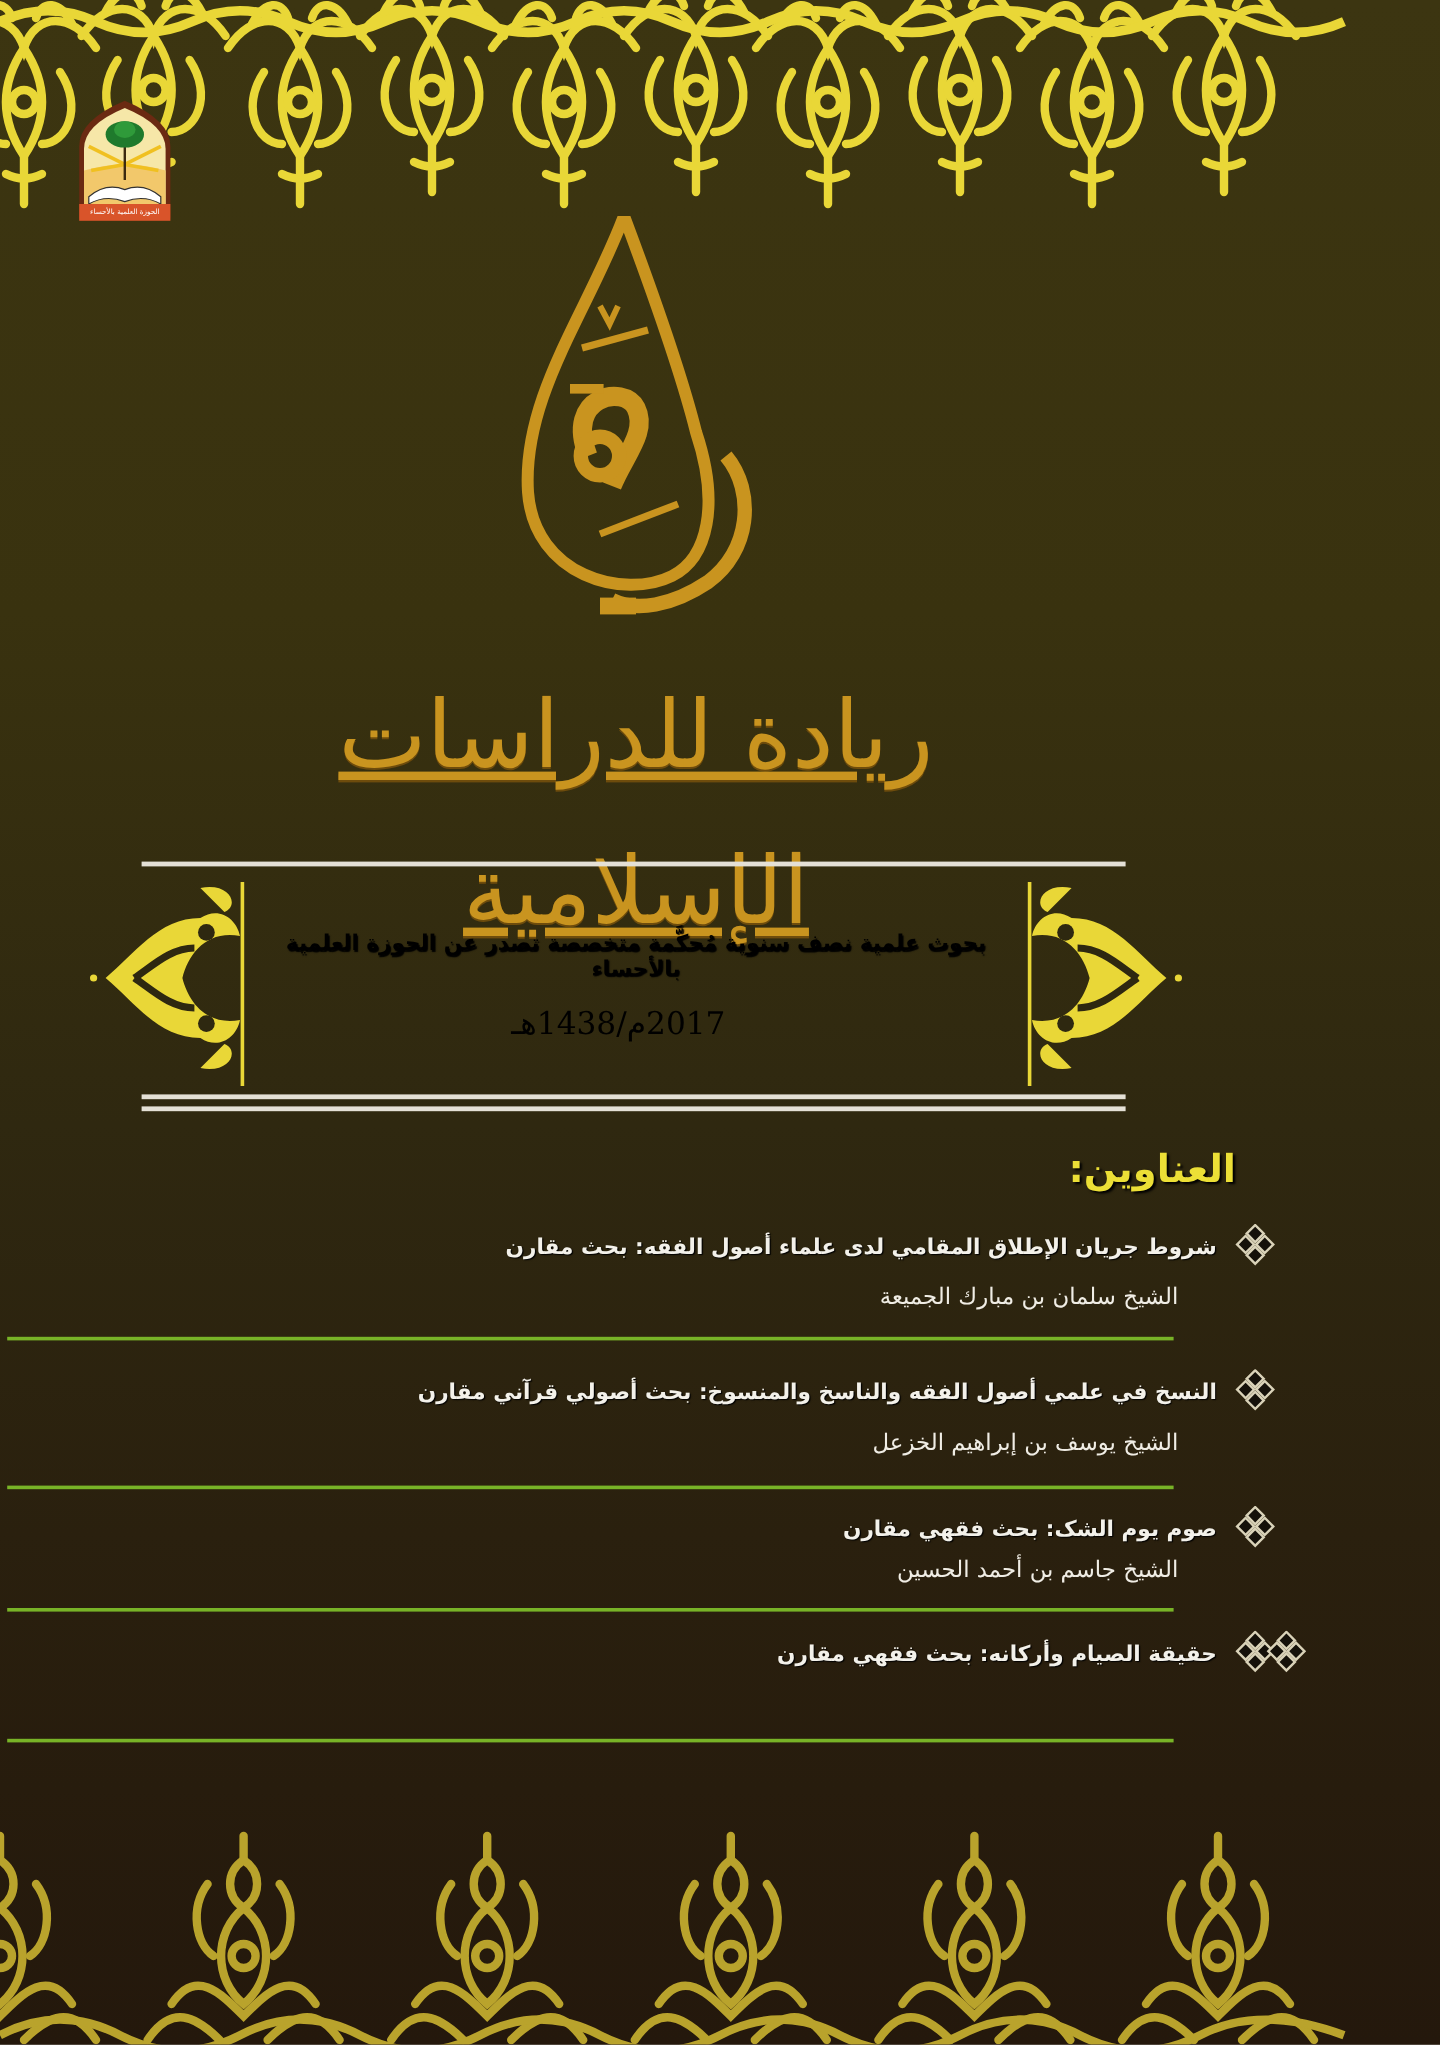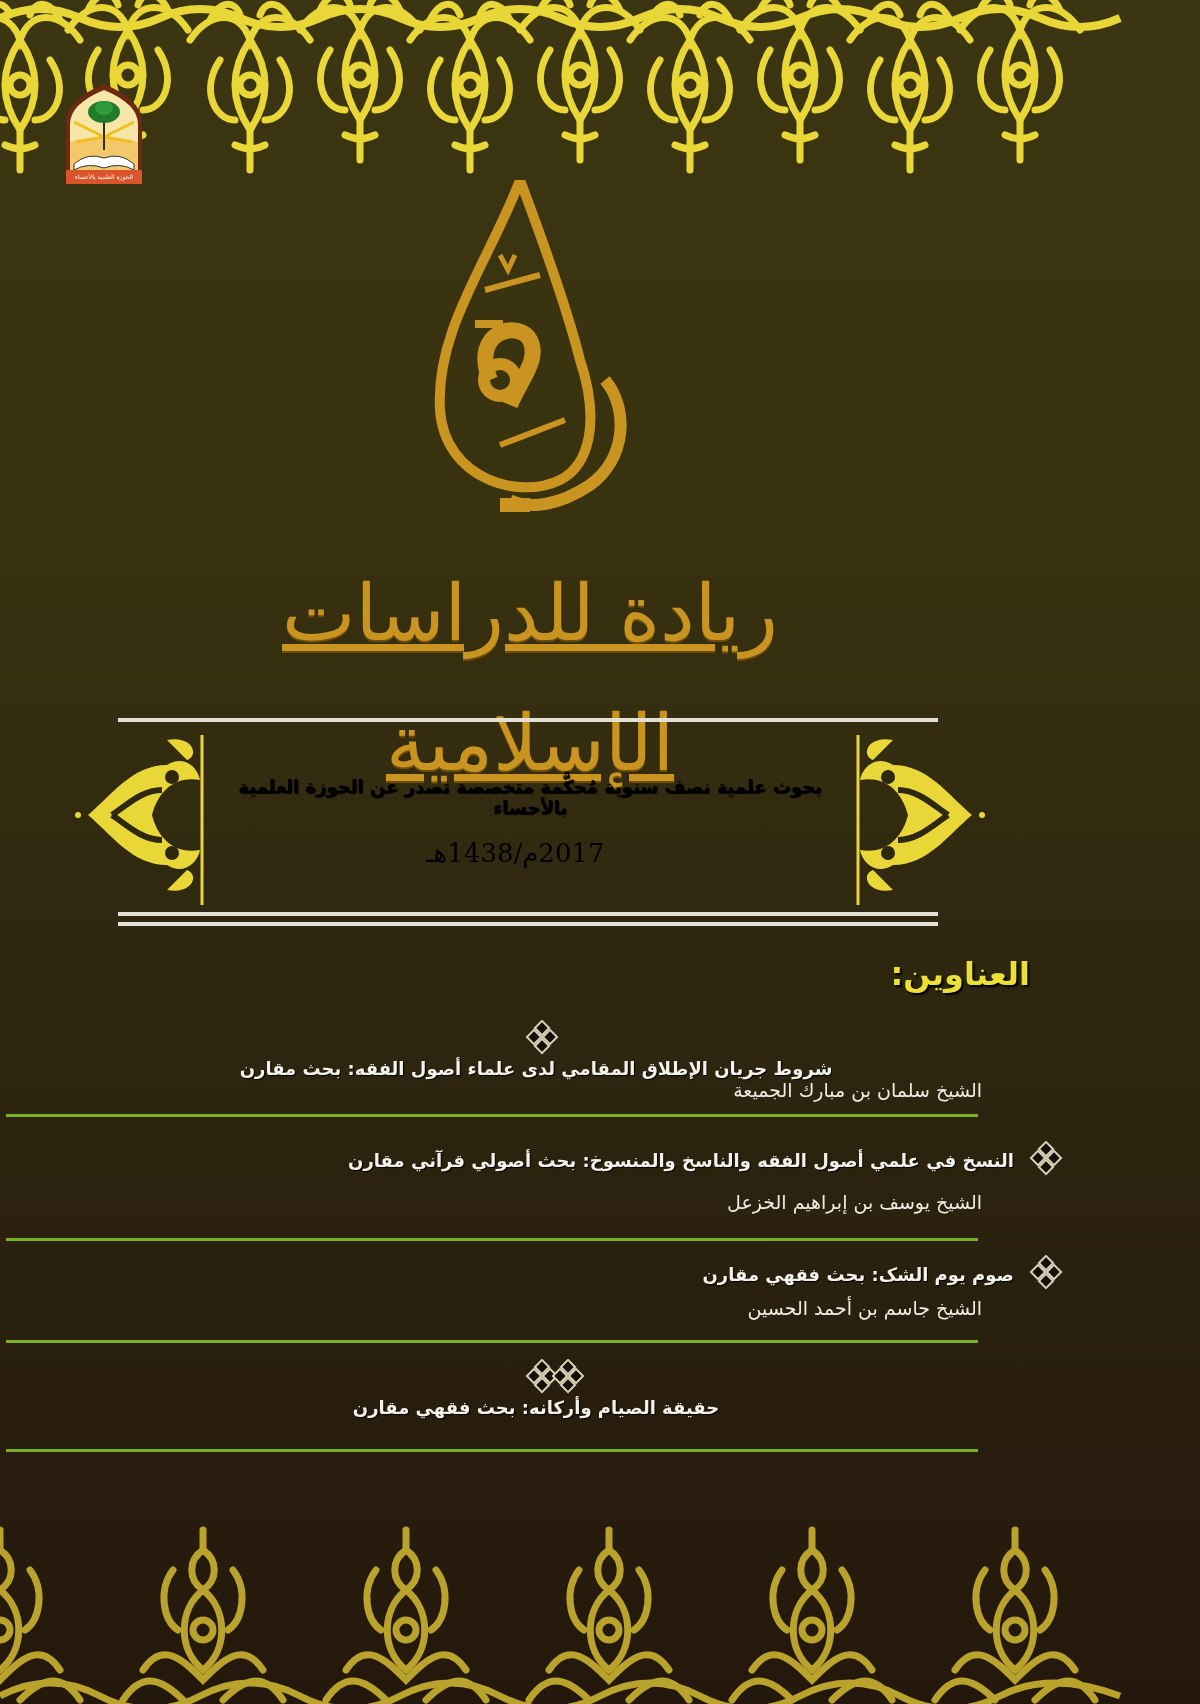--- a/index.html
+++ b/index.html
@@ -159,32 +159,32 @@
 </div>
 
 <div class="hline" style="left:118px; top:912px; width:820px;"></div>
 <div class="hline" style="left:118px; top:922px; width:820px;"></div>
 
 <div class="abs toc-heading">العناوين:</div>
 
 <div class="toc">
 
   <div class="toc-item" style="height:113px;">
-    <div class="toc-title-row" style="padding-top:10px;flex-direction:column;">
+    <div class="toc-title-row" style="padding-top:10px;">
       <svg class="bullet" viewBox="0 0 40 38">
         <g fill="#15110a" stroke="#d9d2b8" stroke-width="2">
           <rect x="15" y="3" width="10" height="10" transform="rotate(45 20 8)"></rect>
           <rect x="7" y="12" width="10" height="10" transform="rotate(45 12 17)"></rect>
           <rect x="23" y="12" width="10" height="10" transform="rotate(45 28 17)"></rect>
           <rect x="15" y="21" width="10" height="10" transform="rotate(45 20 26)"></rect>
         </g>
       </svg>
       <span class="toc-title">شروط جريان الإطلاق المقامي لدى علماء أصول الفقه: بحث مقارن</span>
     </div>
-    <div class="toc-author" style="">الشيخ سلمان بن مبارك الجميعة</div>
+    <div class="toc-author" style="margin-top:12px;">الشيخ سلمان بن مبارك الجميعة</div>
     <div class="rule" style="position:absolute; bottom:6px; left:0;"></div>
   </div>
 
   <div class="toc-item" style="height:120px;">
     <div class="toc-title-row" style="padding-top:18px;">
       <svg class="bullet" viewBox="0 0 40 38">
         <g fill="#15110a" stroke="#d9d2b8" stroke-width="2">
           <rect x="15" y="3" width="10" height="10" transform="rotate(45 20 8)"></rect>
           <rect x="7" y="12" width="10" height="10" transform="rotate(45 12 17)"></rect>
           <rect x="23" y="12" width="10" height="10" transform="rotate(45 28 17)"></rect>
@@ -207,21 +207,21 @@
           <rect x="15" y="21" width="10" height="10" transform="rotate(45 20 26)"></rect>
         </g>
       </svg>
       <span class="toc-title">صوم يوم الشک: بحث فقهي مقارن</span>
     </div>
     <div class="toc-author" style="margin-top:4px;">الشيخ جاسم بن أحمد الحسين</div>
     <div class="rule" style="position:absolute; bottom:4px; left:0;"></div>
   </div>
 
   <div class="toc-item" style="height:105px;">
-    <div class="toc-title-row" style="padding-top:12px;flex-direction:column;">
+    <div class="toc-title-row" style="padding-top:12px;">
       <svg class="bullet double" viewBox="0 0 66 38">
         <g fill="#15110a" stroke="#d9d2b8" stroke-width="2">
           <rect x="15" y="3" width="10" height="10" transform="rotate(45 20 8)"></rect>
           <rect x="7" y="12" width="10" height="10" transform="rotate(45 12 17)"></rect>
           <rect x="23" y="12" width="10" height="10" transform="rotate(45 28 17)"></rect>
           <rect x="15" y="21" width="10" height="10" transform="rotate(45 20 26)"></rect>
           <rect x="41" y="3" width="10" height="10" transform="rotate(45 46 8)"></rect>
           <rect x="33" y="12" width="10" height="10" transform="rotate(45 38 17)"></rect>
           <rect x="49" y="12" width="10" height="10" transform="rotate(45 54 17)"></rect>
           <rect x="41" y="21" width="10" height="10" transform="rotate(45 46 26)"></rect>

